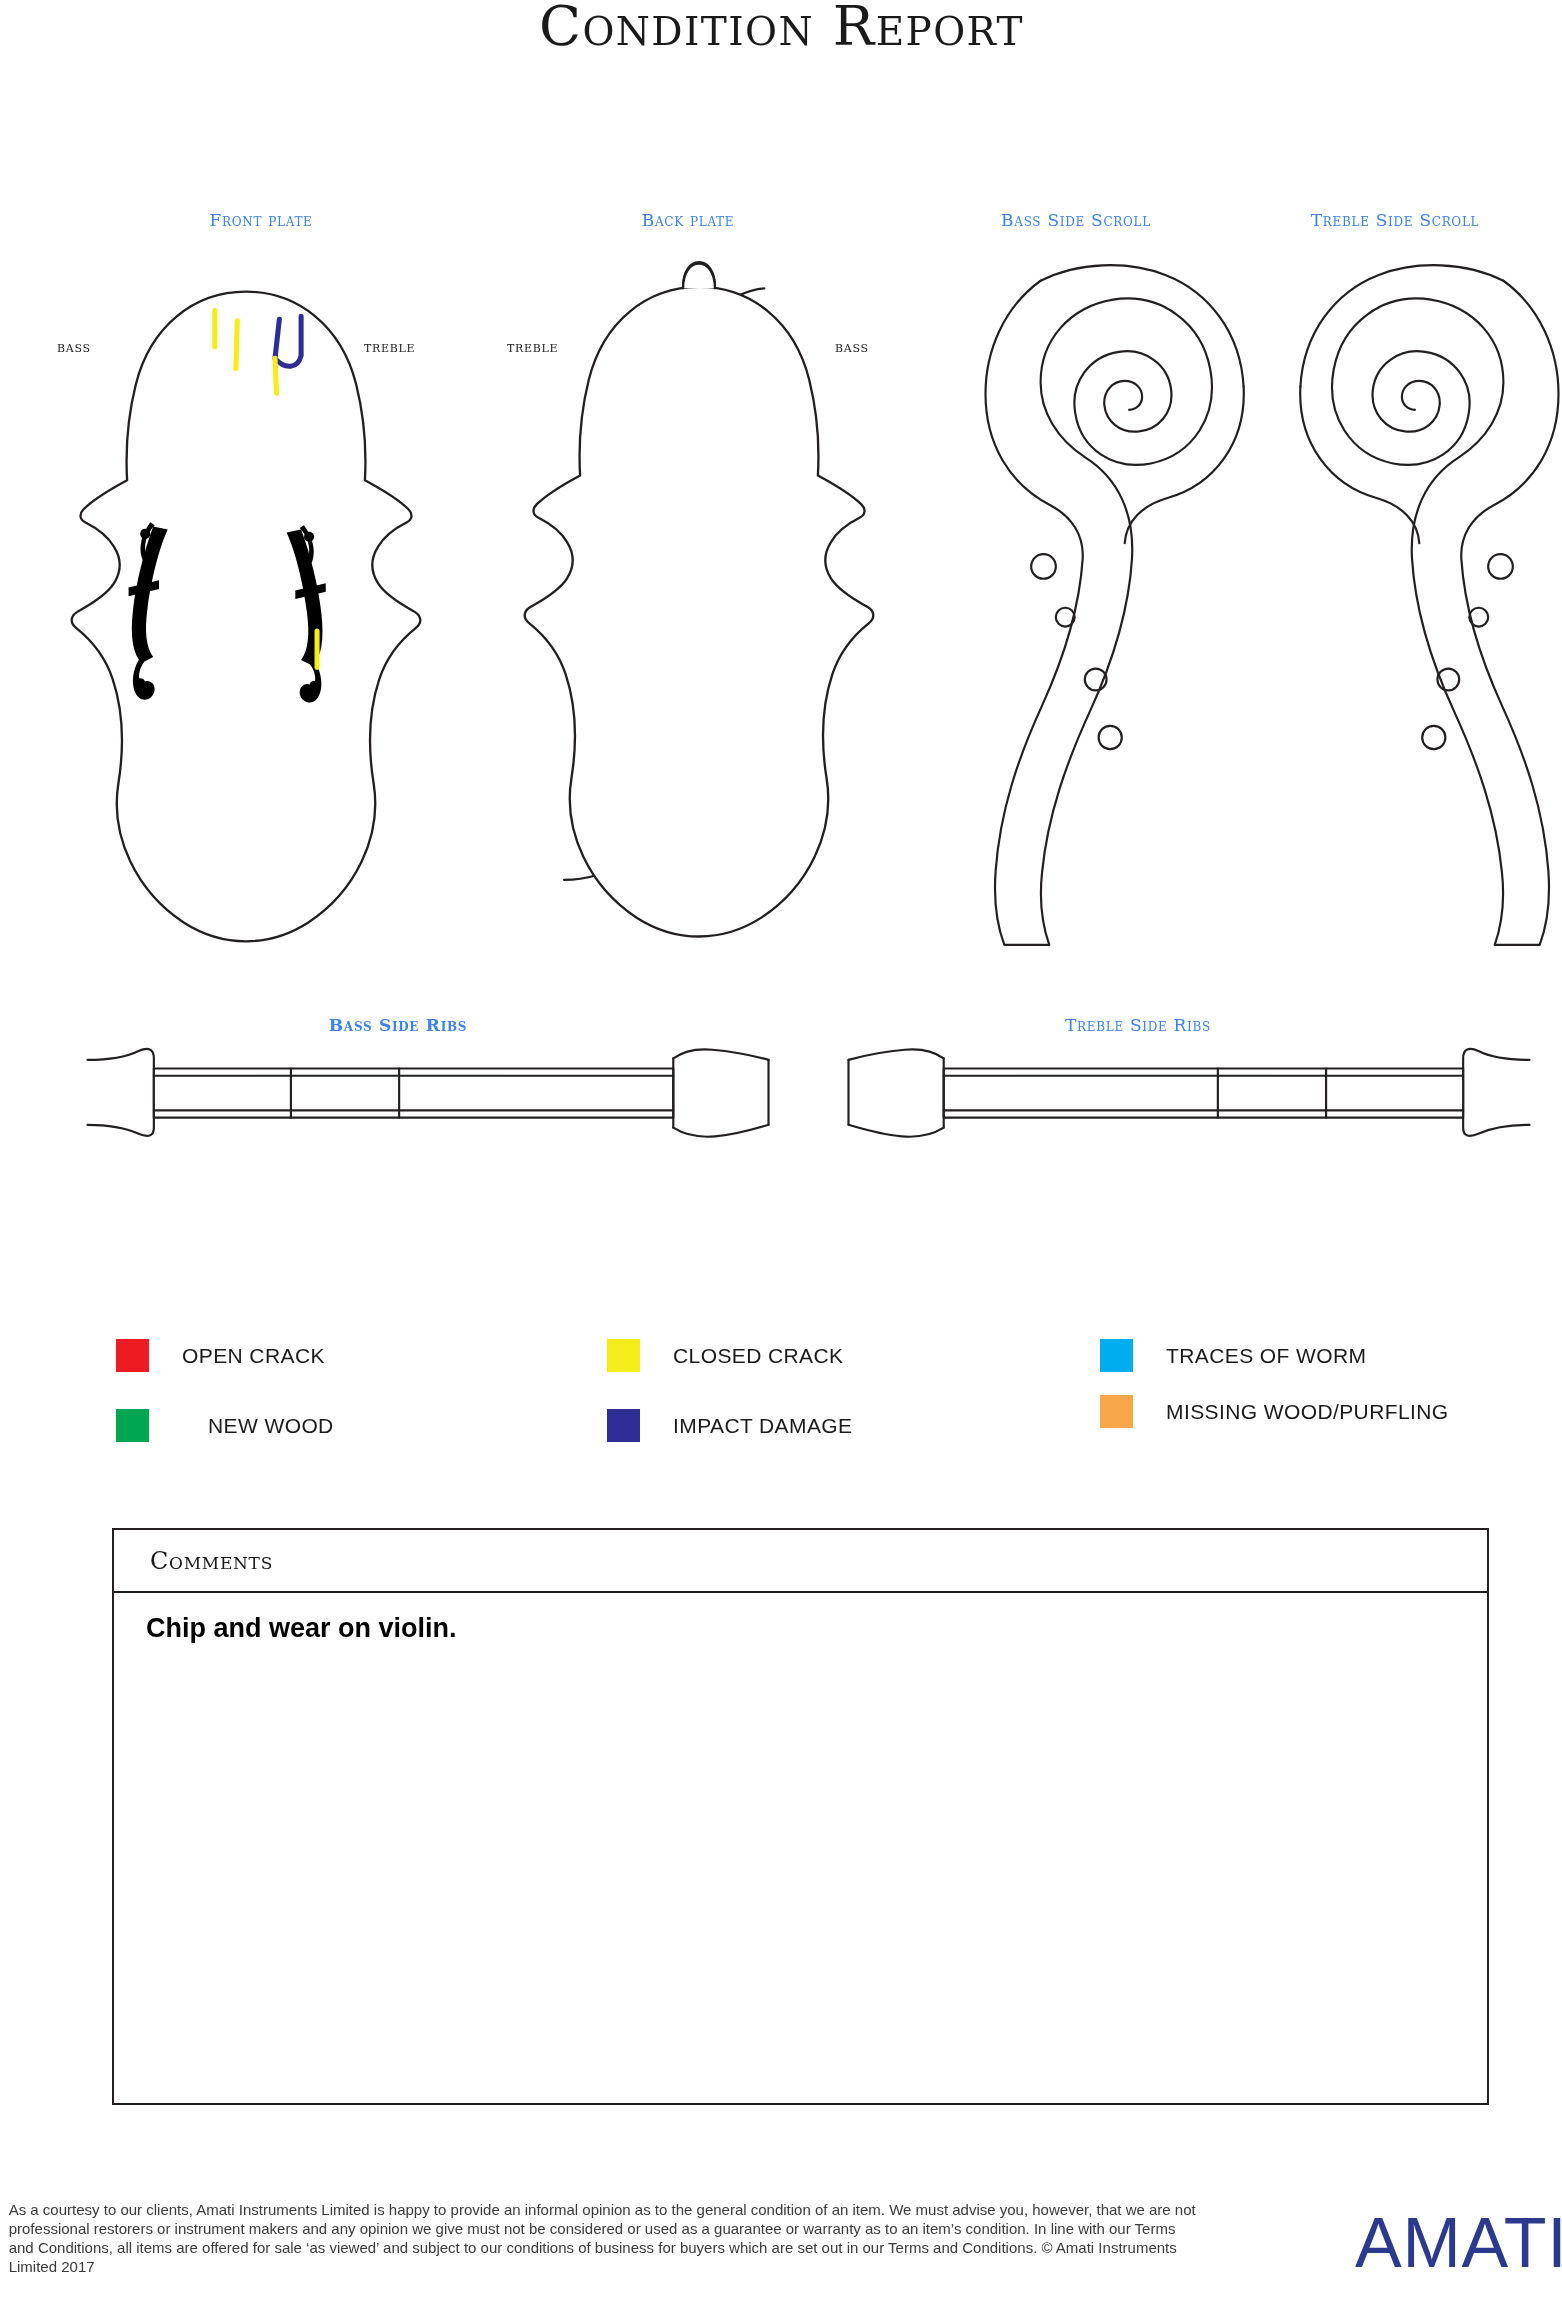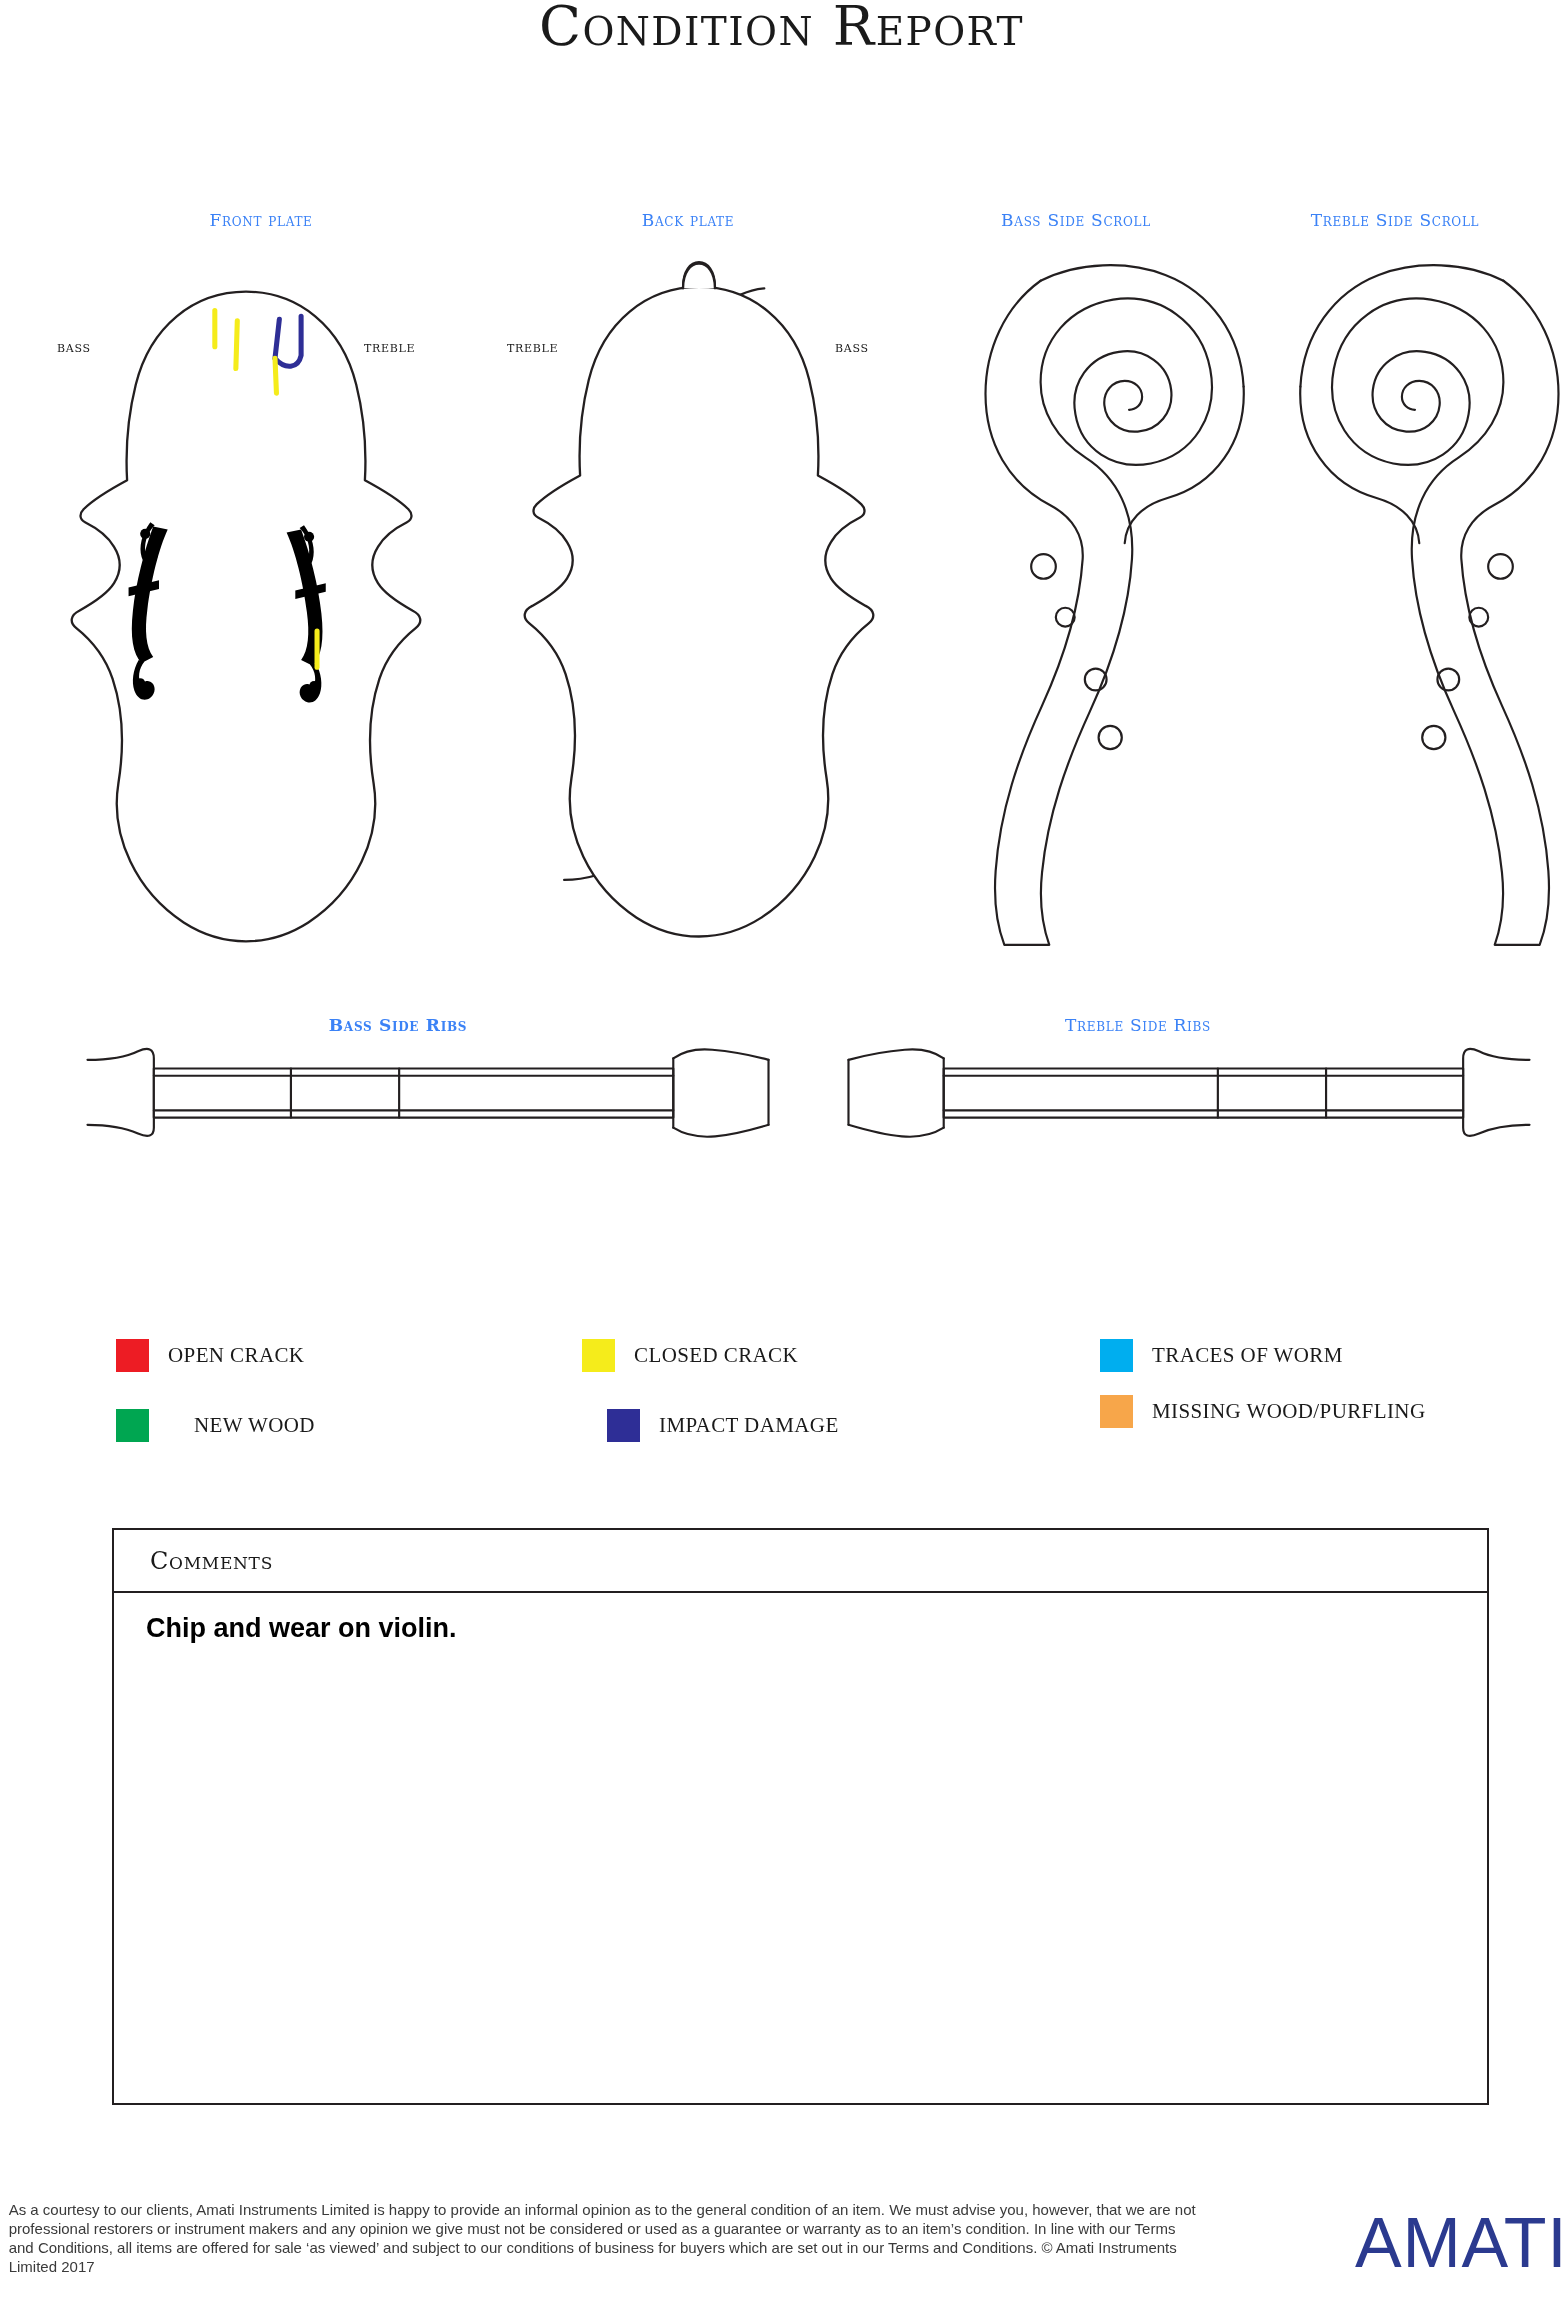--- a/index.html
+++ b/index.html
@@ -74,25 +74,25 @@
     display: flex;
     align-items: center;
   }
   .swatch {
     width: 33px;
     height: 33px;
     display: inline-block;
     flex: 0 0 auto;
   }
   .legend-label {
-    font-family: Liberation Serif, serif;
+    font-family: Liberation Sans, sans-serif;
     font-variant: small-caps;
     font-size: 21px;
     letter-spacing: 0.4px;
-    margin-left: 19px;
+    margin-left: 33px;
     color: #1a1a1a;
     white-space: nowrap;
   }
   
   .comments-box {
     position: absolute;
     left: 112px;
     top: 1528px;
     width: 1377px;
     height: 577px;
@@ -412,21 +412,21 @@
     </svg>
   </div>
 
   <div class="legend">
 
     <div class="legend-item" style="left:116px; top:20px;">
       <span class="swatch" style="background:#ed1c24;"></span>
       <span class="legend-label">OPEN CRACK</span>
     </div>
 
-    <div class="legend-item" style="left:582px; top:20px;align-items:center;">
+    <div class="legend-item" style="left:607px; top:20px;align-items:center;">
       <span class="swatch" style="background:#f5ec1b;"></span>
       <span class="legend-label">CLOSED CRACK</span>
     </div>
 
     <div class="legend-item" style="left:1100px; top:20px;justify-content:space-between;">
       <span class="swatch" style="background:#00aeef;"></span>
       <span class="legend-label">TRACES OF WORM</span>
     </div>
 
     <div class="legend-item" style="left:116px; top:90px;gap:26px;">

